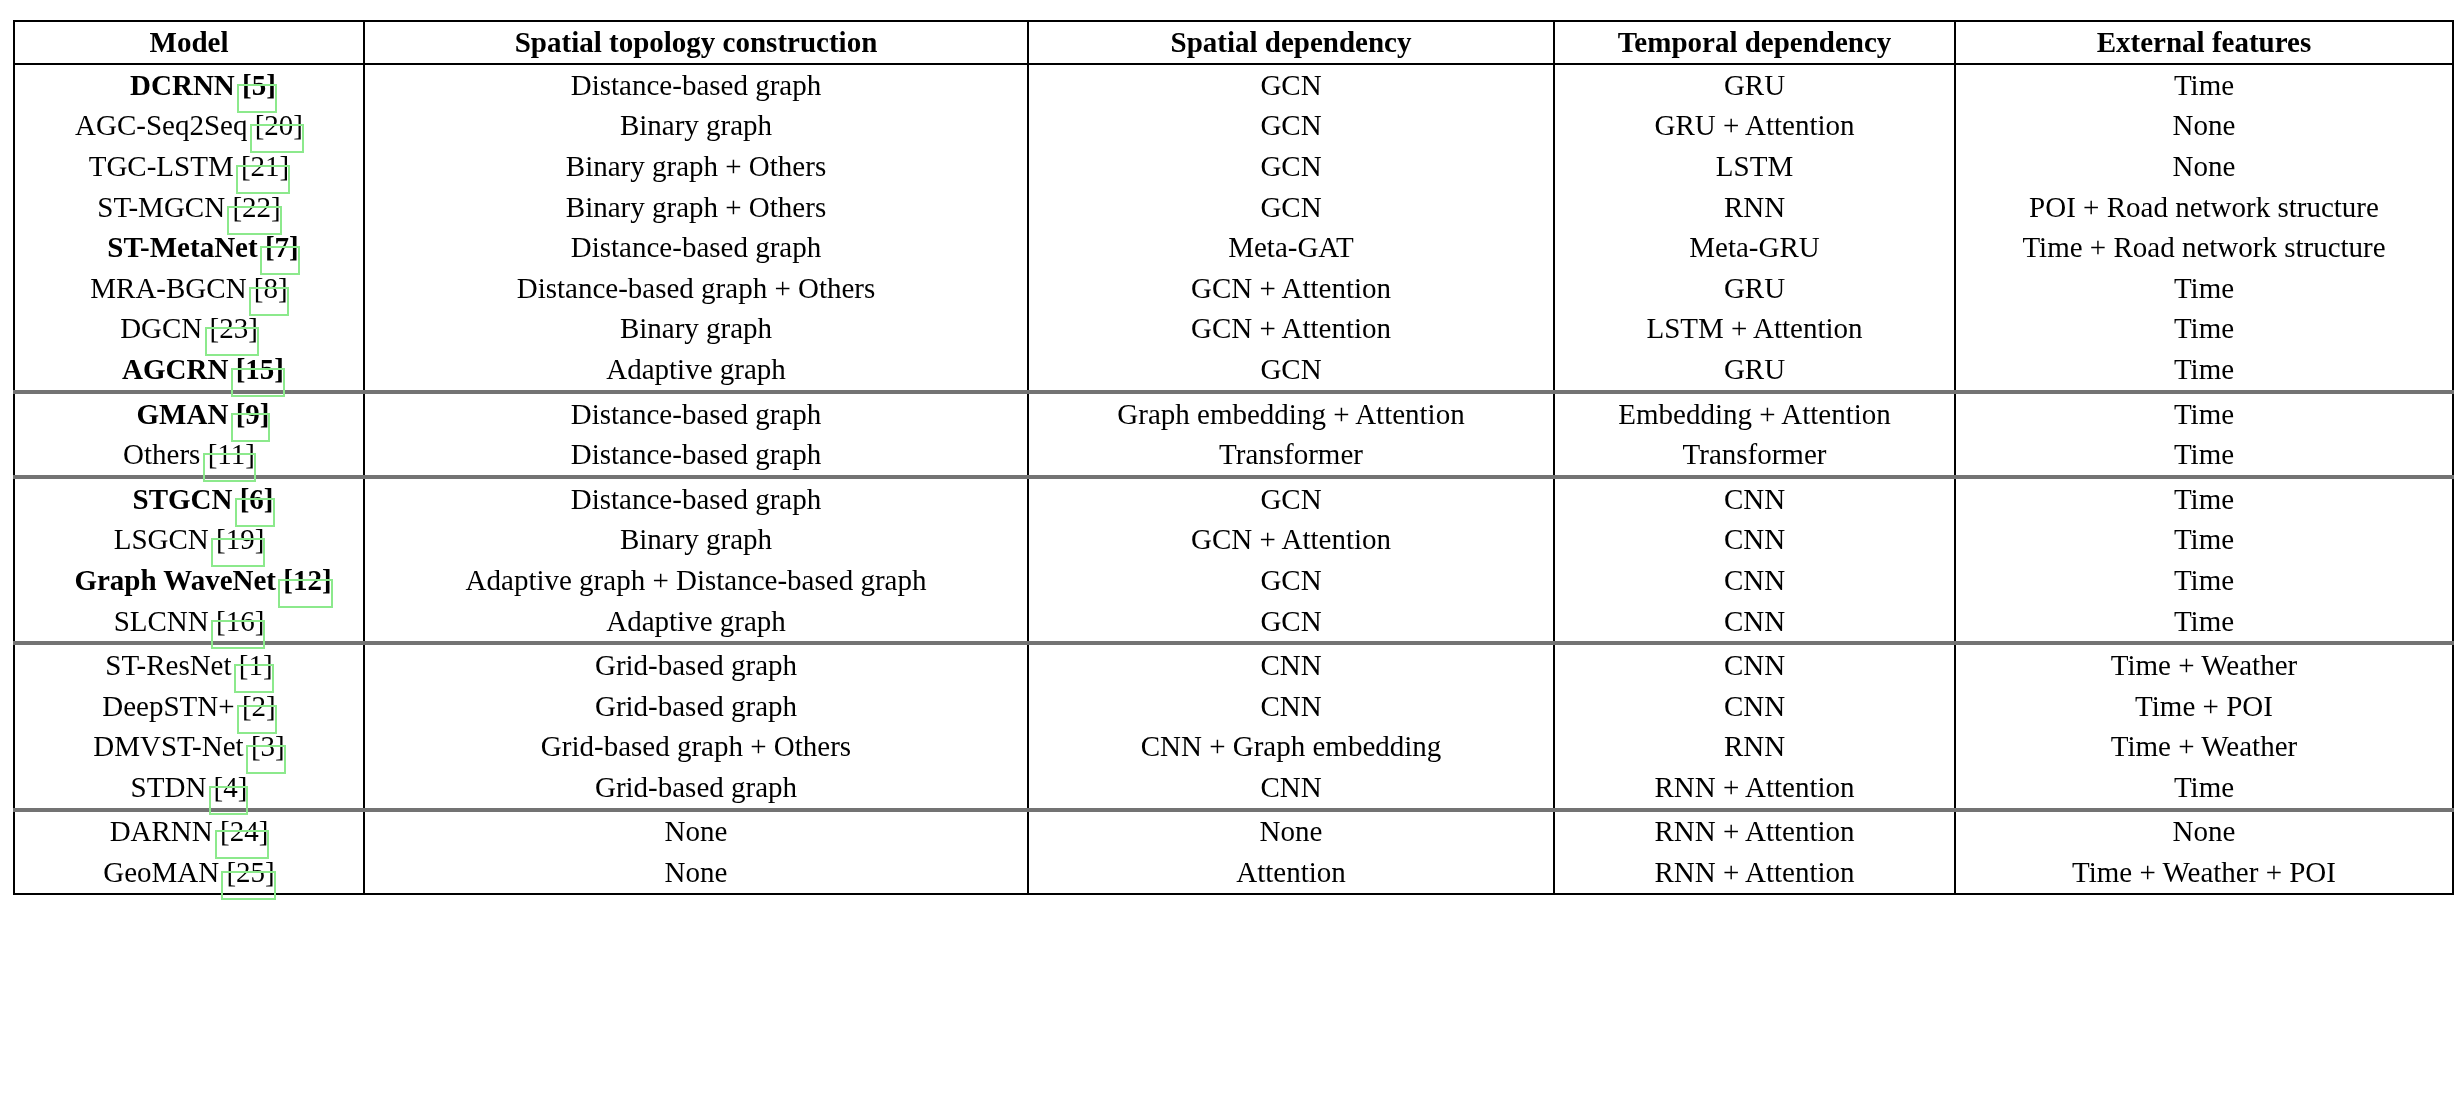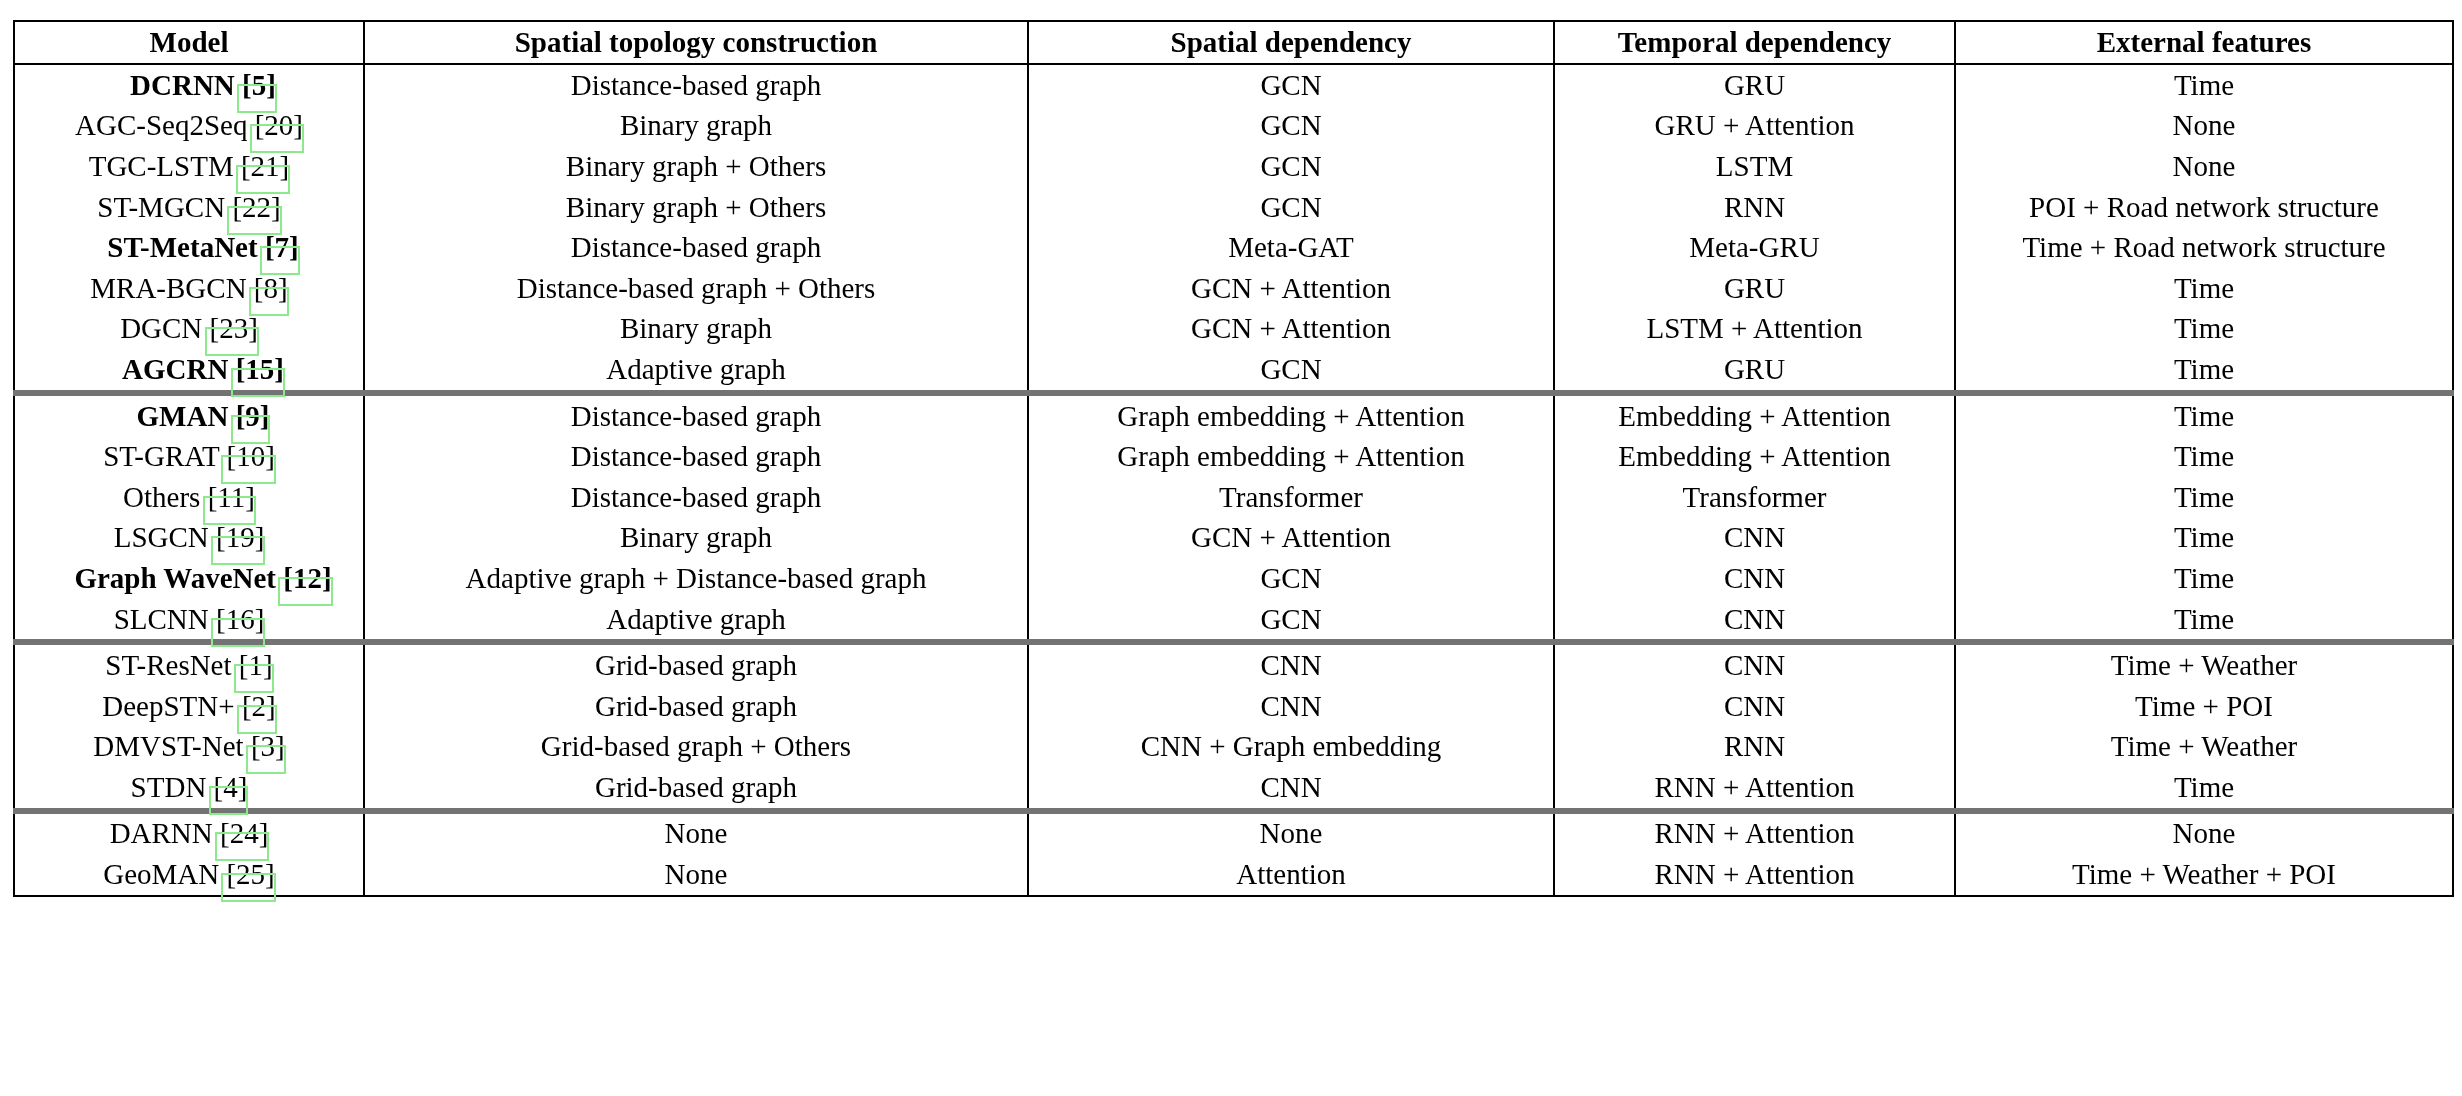--- a/index.html
+++ b/index.html
@@ -40,21 +40,21 @@
   table.models thead th {
     font-weight: bold;
     height: 41px;
     border-bottom: 2px solid #000000;
   }
   table.models tbody td {
     height: 40.6px;
     font-weight: normal;
   }
   table.models tbody tr.group-start td {
-    border-top: 6px solid #737373;
+    border-top: 4px solid #737373;
     text-align: center;
   }
   .model-name.bold,
   td.model-cell.bold {
     font-weight: bold;
     padding-left: 16px;
   }
   
   .cite {
     position: relative;
@@ -150,31 +150,31 @@
           <td>Time</td>
         </tr>
         <tr class="group-start">
           <td class="model-cell bold"><span class="model-name bold">GMAN</span> <span class="cite">[9]</span></td>
           <td>Distance-based graph</td>
           <td>Graph embedding + Attention</td>
           <td>Embedding + Attention</td>
           <td>Time</td>
         </tr>
         <tr>
-          <td class="model-cell"><span class="model-name">ST-GRAT</span> <span class="cite">[10]</span></td>
-          <td>Distance-based graph</td>
-          <td>Graph embedding + Attention</td>
-          <td>Embedding + Attention</td>
-          <td>Time</td>
-        </tr>
-        <tr>
           <td class="model-cell"><span class="model-name">Others</span> <span class="cite">[11]</span></td>
           <td>Distance-based graph</td>
           <td>Transformer</td>
           <td>Transformer</td>
+          <td>Time</td>
+        </tr>
+        <tr class="group-start">
+          <td class="model-cell bold"><span class="model-name bold">STGCN</span> <span class="cite">[6]</span></td>
+          <td>Distance-based graph</td>
+          <td>GCN</td>
+          <td>CNN</td>
           <td>Time</td>
         </tr>
         <tr>
           <td class="model-cell"><span class="model-name">LSGCN</span> <span class="cite">[19]</span></td>
           <td>Binary graph</td>
           <td>GCN + Attention</td>
           <td>CNN</td>
           <td>Time</td>
         </tr>
         <tr>

